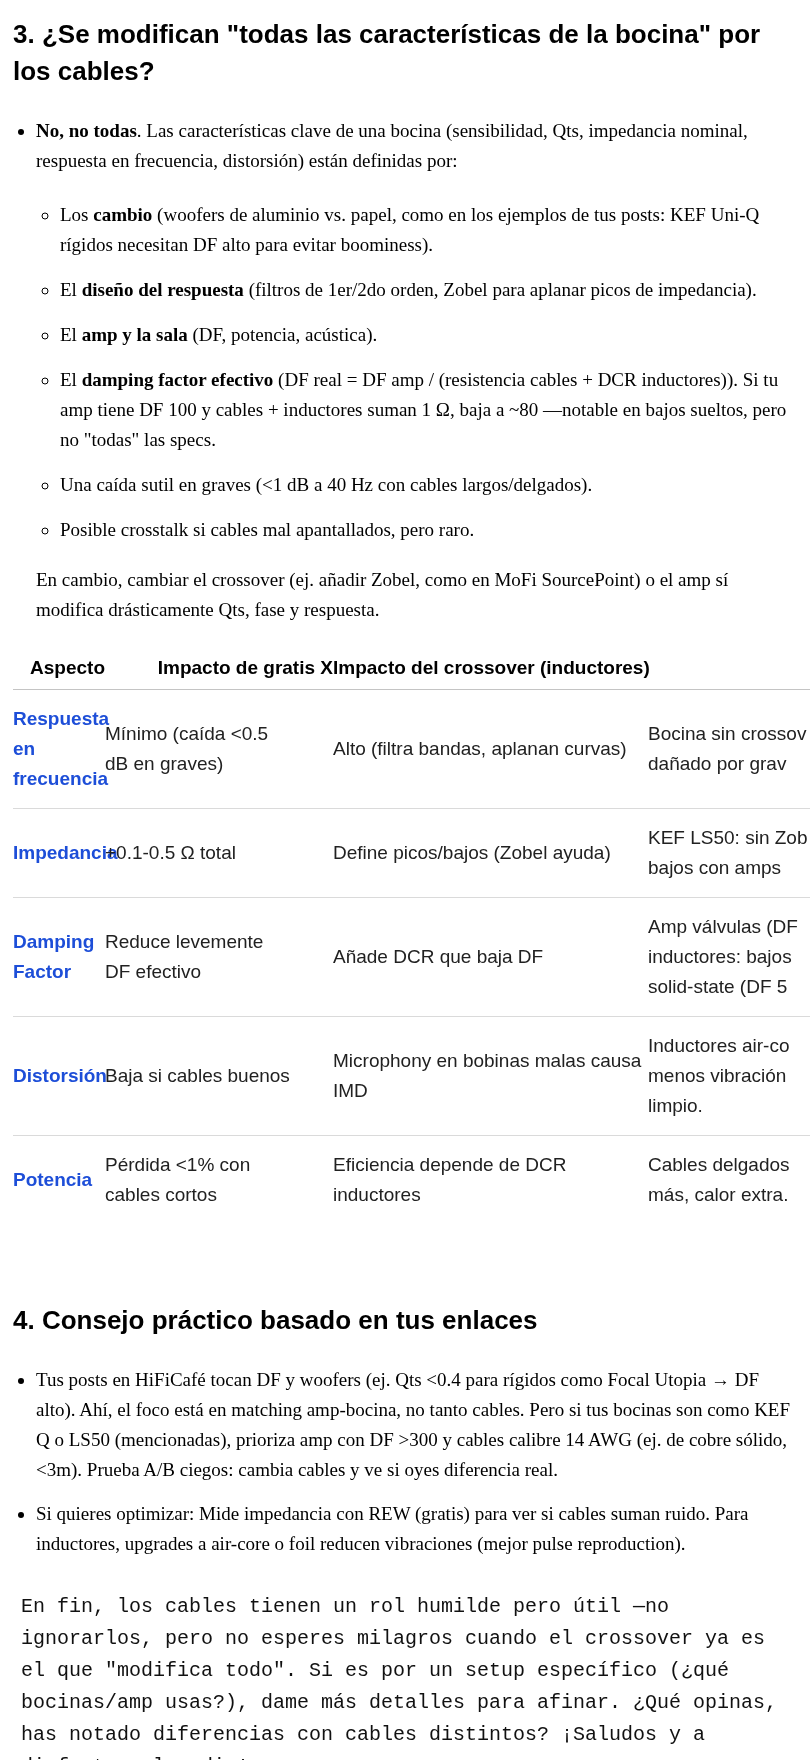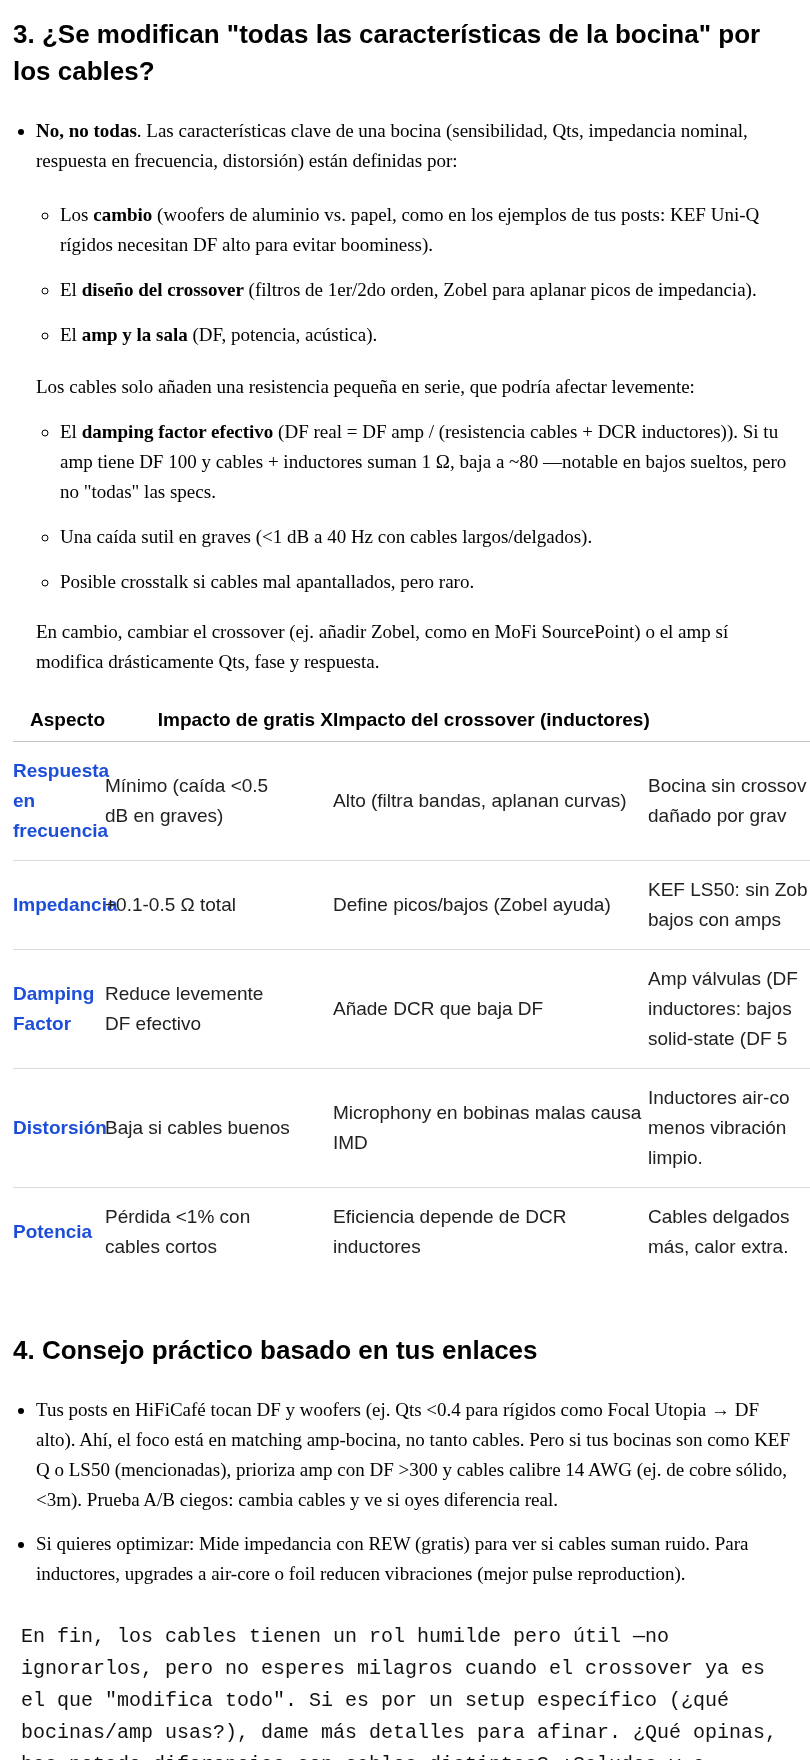--- a/index.html
+++ b/index.html
@@ -12,21 +12,21 @@
   .page { padding: 10px 15px 0 13px; }
 
   h3.md-h3 {
     font-family: "Liberation Sans", sans-serif;
     font-weight: 700;
     font-size: 26px;
     line-height: 37px;
     color: #000;
     margin: 6px 0 26px 0;
   }
-  h3.second { margin-top: 56px; }
+  h3.second { margin-top: 78px; }
 
   .serif { font-size: 19px; line-height: 30px; }
 
   ul.l1 { margin: 0 0 24px 0; padding-left: 23px; }
   ul.l1 > li { margin-bottom: 14px; }
   ul.l2 { margin: 24px 0 0 0; padding-left: 24px; }
   ul.l2 > li { margin-bottom: 15px; }
   ul.l2.tight { margin-top: 15px; }
   li { font-size: 19px; line-height: 30px; }
   .b { font-weight: 700; text-align: right; }
@@ -87,25 +87,24 @@
 <div class="page">
 
   <h3 class="md-h3">3. ¿Se modifican "todas las características de la bocina" por los cables?</h3>
 
   <ul class="l1 serif">
     <li>
       <span class="b">No, no todas</span><span>. Las características clave de una bocina (sensibilidad, Qts, impedancia nominal, respuesta en frecuencia, distorsión) están definidas por:</span>
 
       <ul class="l2">
         <li><span>Los </span><span class="b">cambio</span><span> (woofers de aluminio vs. papel, como en los ejemplos de tus posts: KEF Uni-Q rígidos necesitan DF alto para evitar boominess).</span></li>
-        <li><span>El </span><span class="b">diseño del crossover</span><span> (filtros de 1er/2do orden, Zobel para aplanar picos de impedancia).</span></li>
+        <li><span>El </span><span class="b">diseño del respuesta</span><span> (filtros de 1er/2do orden, Zobel para aplanar picos de impedancia).</span></li>
         <li><span>El </span><span class="b">amp y la sala</span><span> (DF, potencia, acústica).</span></li>
       </ul>
 
-      <p class="inner">Los cables solo añaden una resistencia pequeña en serie, que podría afectar levemente:</p>
 
       <ul class="l2 tight">
         <li><span>El </span><span class="b">damping factor efectivo</span><span> (DF real = DF amp / (resistencia cables + DCR inductores)). Si tu amp tiene DF 100 y cables + inductores suman 1 Ω, baja a ~80 —notable en bajos sueltos, pero no "todas" las specs.</span></li>
         <li><span>Una caída sutil en graves (&lt;1 dB a 40 Hz con cables largos/delgados).</span></li>
         <li><span>Posible crosstalk si cables mal apantallados, pero raro.</span></li>
       </ul>
 
       <p class="inner2">En cambio, cambiar el crossover (ej. añadir Zobel, como en MoFi SourcePoint) o el amp sí modifica drásticamente Qts, fase y respuesta.</p>
     </li>
   </ul>

